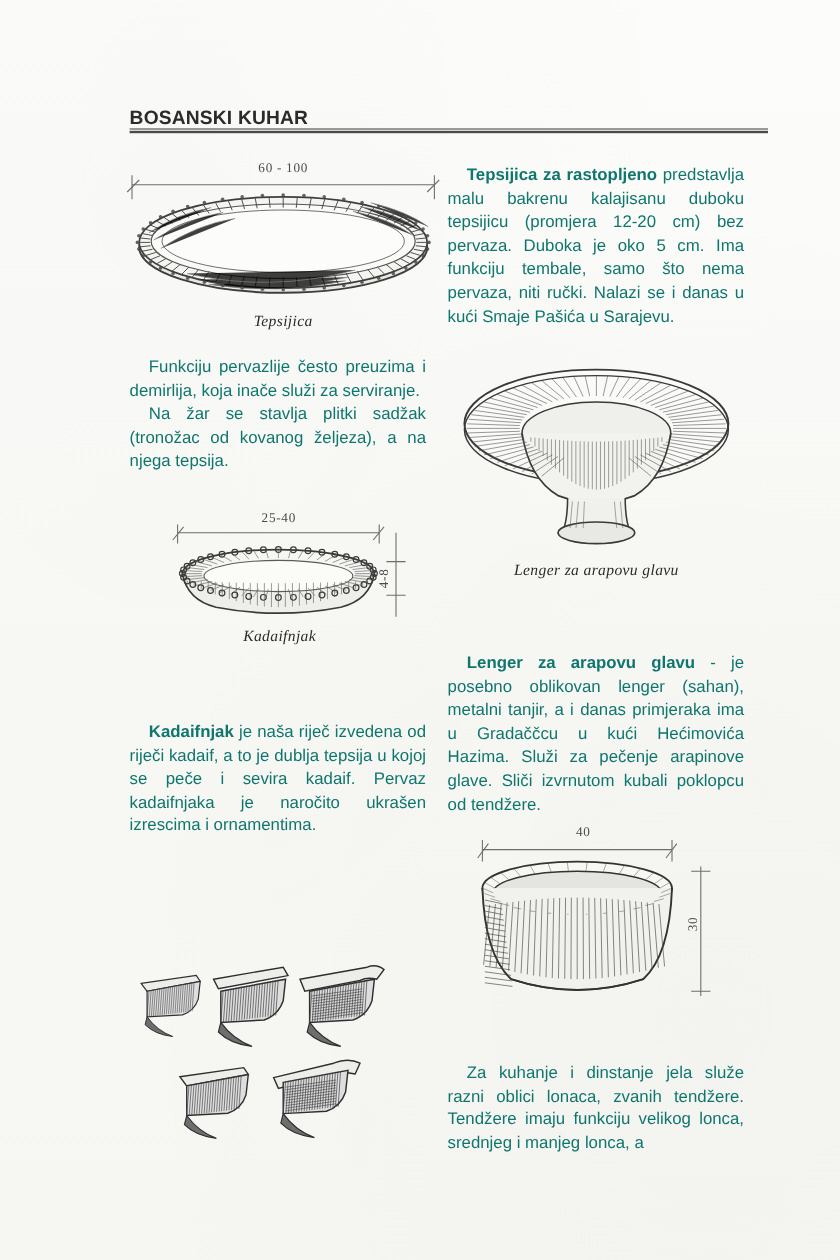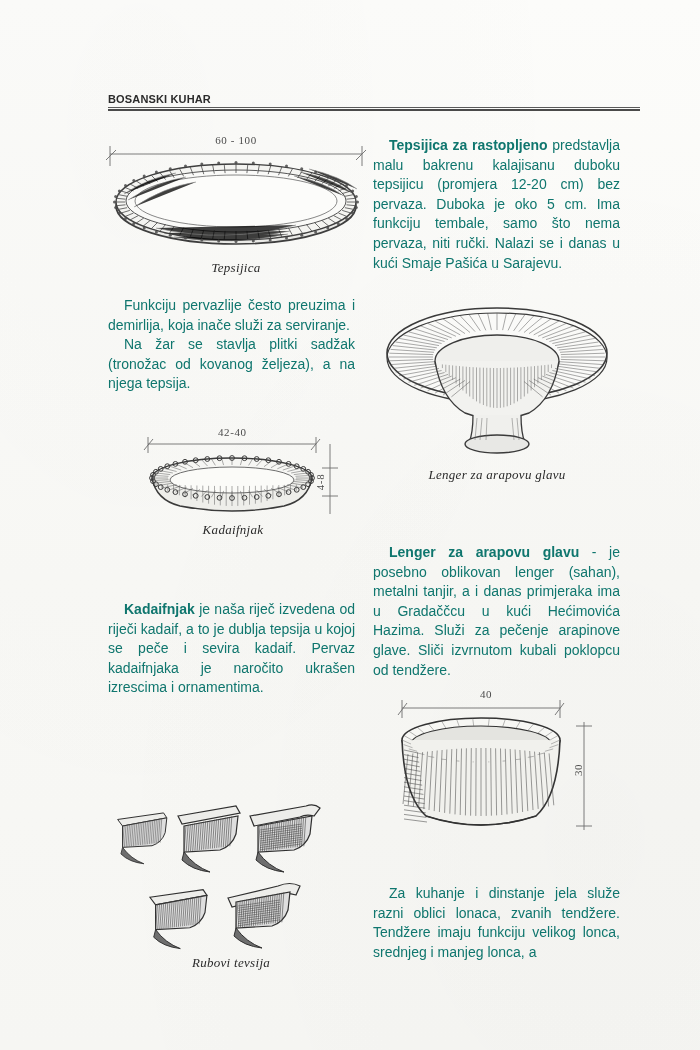--- a/index.html
+++ b/index.html
@@ -26,21 +26,21 @@
   }
 
   
   .header {
     position: absolute;
     left: 108px;
     top: 92px;
     width: 532px;
   }
   .hdr-line1 {
-    font-size: 11px;
+    font-size: 16px;
     font-weight: bold;
     letter-spacing: 0.15px;
     color: #2b2b2b;
     line-height: 14px;
     padding-bottom: 1px;
   }
   .hdr-rule {
     height: 1px;
     background: #5a5a5a;
     width: 100%;
@@ -403,21 +403,21 @@
         <path d="M101 120 l-2 22"></path>
       <path d="M106 120 l-1 22"></path>
         <path d="M131 120 l2 22"></path>
       <path d="M136 120 l2 22"></path>
     </g>
   </svg>
   <div class="caption" style="margin-top:4px;">Lenger za arapovu glavu</div>
 </div>
 
 <div class="fig" style="left:140px; top:428px; width:208px;">
-  <div class="dim-label" style="position:absolute; left:78px; top:-2px;">42-40</div>
+  <div class="dim-label" style="position:absolute; left:78px; top:-2px;">25-40</div>
   <div class="dim-label vert" style="position:absolute; left:172px; top:48px;">4-8</div>
   <svg width="208" height="92" viewBox="0 0 208 92">
     <g class="dimline">
       <line x1="8" y1="16" x2="176" y2="16"></line>
       <line x1="8" y1="9" x2="8" y2="25"></line>
       <line x1="176" y1="9" x2="176" y2="25"></line>
       <line x1="4" y1="22" x2="13" y2="11"></line>
       <line x1="171" y1="22" x2="180" y2="11"></line>
 
       <line x1="190" y1="16" x2="190" y2="86"></line>
@@ -837,18 +837,17 @@
             <line x1="10" y1="34.8" x2="52" y2="28.8"></line>
             <line x1="10" y1="37.0" x2="52" y2="31.0"></line>
             <line x1="10" y1="39.2" x2="52" y2="33.2"></line>
             <line x1="10" y1="41.4" x2="52" y2="35.4"></line>
             <line x1="10" y1="43.6" x2="52" y2="37.6"></line>
             <line x1="10" y1="45.8" x2="52" y2="39.8"></line>
           </g>
         </g>
       </g>
   </svg>
-  <div class="caption" style="margin-top:0px;">Rubovi tevsija</div>
 </div>
 
 <div class="col col-right" style="top:884px;">
   <p class="body">Za kuhanje i dinstanje jela služe razni oblici lonaca, zvanih tendžere. Tendžere imaju funkciju velikog lonca, srednjeg i manjeg lonca, a</p>
 </div>
 
 </body></html>

